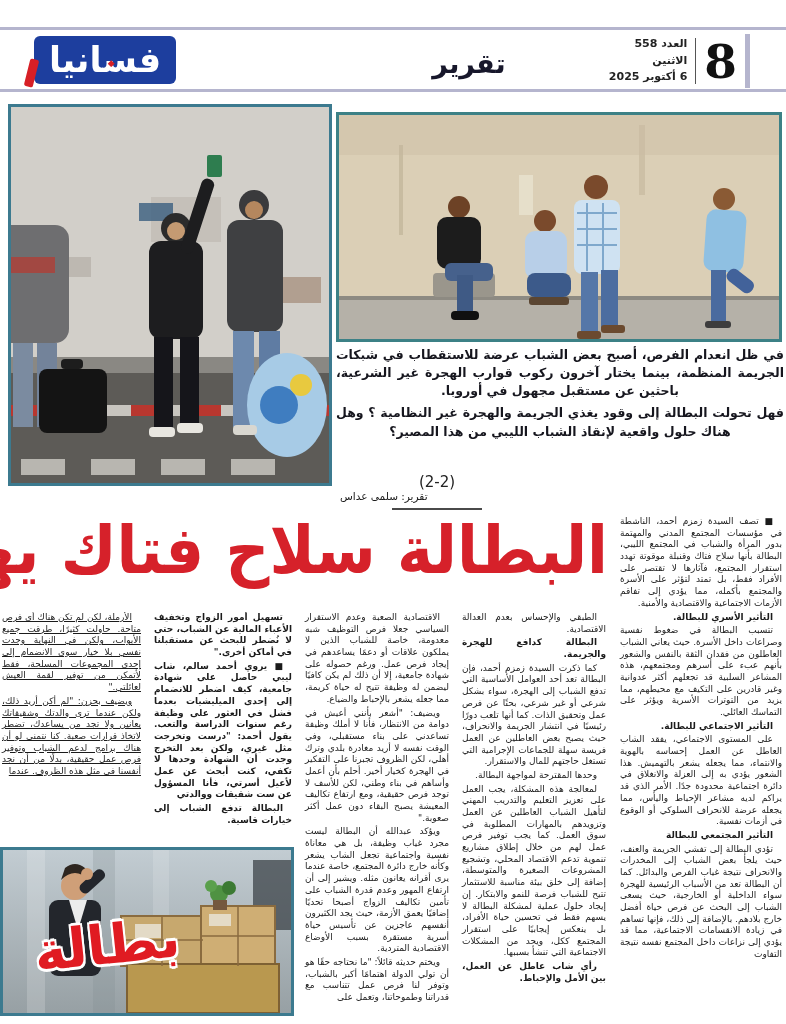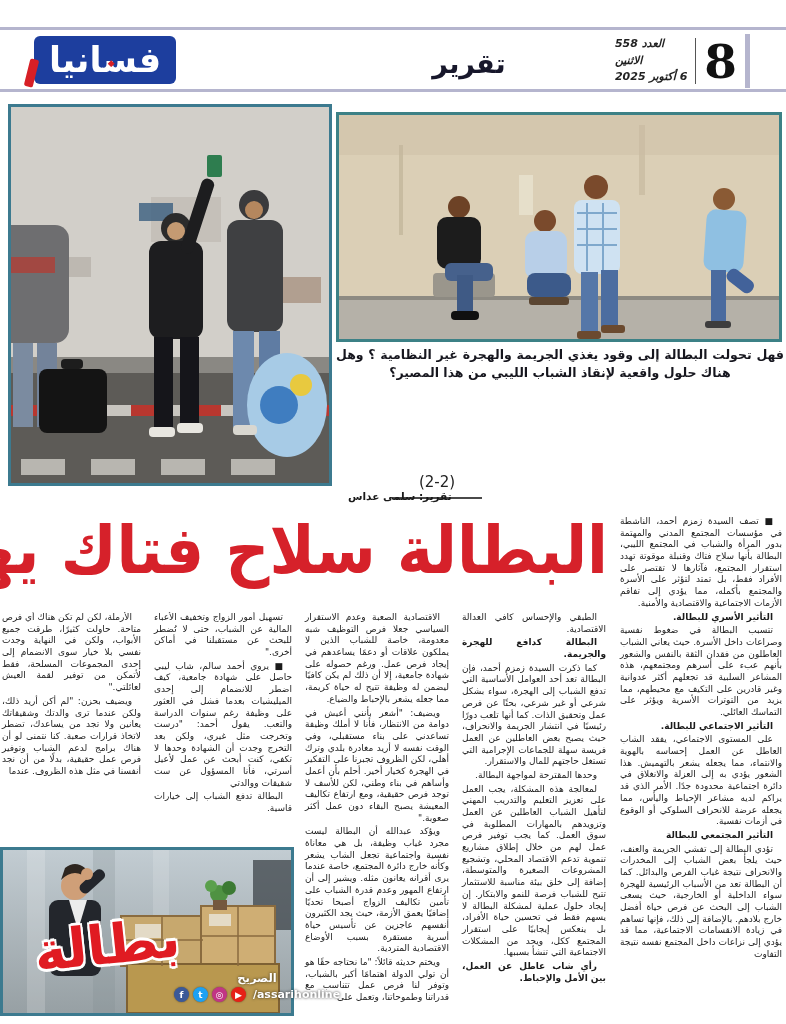--- a/index.html
+++ b/index.html
@@ -11,50 +11,50 @@
   .logo{position:absolute;left:34px;top:36px;width:142px;height:48px;background:#1d3e9e;
         border-radius:6px;display:flex;align-items:center;justify-content:center;}
   .logo-text{color:#fff;font-size:35px;font-weight:bold;line-height:1;}
   .logo-accent{position:absolute;left:-7px;bottom:-3px;width:9px;height:28px;background:#d71f26;
         transform:rotate(14deg);border-radius:2px;}
   .logo-star{position:absolute;left:52%;top:22px;color:#d71f26;font-size:9px;}
   .section-label{position:absolute;left:425px;transform:translateX(-50%);top:48px;
         font-size:27px;font-weight:bold;color:#17172b;letter-spacing:-1px;margin-left:44px;}
   .header-right{position:absolute;right:36px;top:34px;height:54px;display:flex;direction:ltr;
         align-items:center;gap:8px;}
-  .issue-block{text-align:left;direction:rtl;font-size:11px;font-weight:bold;color:#222;line-height:1.5;font-style:italic;}
+  .issue-block{text-align:right;direction:rtl;font-size:11px;font-weight:bold;color:#222;line-height:1.5;}
   .vline{width:1px;height:46px;background:#555;}
   .page-num{font-family:"DejaVu Serif",serif;font-size:47px;font-weight:bold;color:#111;line-height:1;}
   .lavbar{width:5px;height:54px;background:#b5b5ce;}
   
   .photo{position:absolute;border:3px solid #3c7a8f;overflow:hidden;background:#cfccc6;}
   .photo-left{left:8px;top:104px;width:318px;height:376px;}
   .photo-right{left:336px;top:112px;width:440px;height:224px;border-color:#3c8186;}
   .photo svg{display:block;width:100%;height:100%;}
   
   .intro{position:absolute;right:2px;top:346px;width:448px;color:#16161e;font-weight:bold;
         font-size:12.5px;line-height:1.45;}
   .intro p{margin:0 0 4px;text-align:justify;text-align-last:center;}
   
   .part-label{position:absolute;left:392px;top:473px;width:90px;text-align:center;direction:ltr;
-        font-size:15px;color:#222;border-bottom:2px solid #4a4a4a;padding-bottom:6px;}
-  .reporter{position:absolute;left:348px;top:490px;font-size:10.5px;font-weight:bold;color:#1a1a1a;}
+        font-size:15px;color:#222;border-bottom:2px solid #4a4a4a;padding-bottom:17px;}
+  .reporter{position:absolute;left:340px;top:490px;font-size:10.5px;font-weight:normal;color:#1a1a1a;}
   
   .headline{position:absolute;right:178px;top:504px;white-space:nowrap;font-size:61px;
         font-weight:bold;color:#d6212a;line-height:1.4;transform:scaleY(1.08);transform-origin:top right;}
   
   .article-col{font-size:9px;line-height:1.3;text-align:justify;overflow:hidden;}
   .article-col p{margin:0 2px 2px;text-indent:9px;}
   .article-col p.bold{font-weight:bold;}
   .col1{position:absolute;right:2px;top:516px;width:166px;height:505px;}
   .cols-rest{position:absolute;left:0;top:612px;width:608px;height:412px;display:flex;gap:9px;}
   .col2,.col3{width:148px;height:412px;}
   .pair{position:relative;width:294px;height:412px;}
   .pair-text{display:flex;gap:9px;height:236px;overflow:hidden;}
-  .col4{width:142px;} .col5{width:143px;}
+  .col4{width:142px;font-weight:bold;} .col5{width:143px;text-decoration:underline;}
   .pair-photo{position:absolute;left:0;bottom:8px;width:288px;height:163px;border:3px solid #3c7a8f;
         overflow:hidden;}
   .pair-photo svg{display:block;width:100%;height:100%;}
   .unemployment-label{position:absolute;left:36%;top:58%;transform:translate(-50%,-50%) rotate(-6deg);
         font-size:54px;font-weight:bold;color:#e01b22;white-space:nowrap;
         text-shadow:-2px -2px 0 #fff,2px -2px 0 #fff,-2px 2px 0 #fff,2px 2px 0 #fff,0 3px 0 #fff,0 -3px 0 #fff;}
   
   .footer-social{position:absolute;left:150px;top:971px;width:214px;direction:ltr;text-align:center;z-index:6;}
   .footer-brand{color:#fff;font-size:11.5px;font-weight:bold;
         text-shadow:0 0 3px rgba(0,0,0,.7);margin-bottom:2px;}
@@ -183,41 +183,42 @@
         <circle cx="385" cy="84" r="11" fill="#8a5a34"></circle>
         <rect x="366" y="95" width="40" height="62" rx="10" fill="#8fc0e2" transform="rotate(4 386 126)"></rect>
         <rect x="372" y="155" width="15" height="54" fill="#4a6b9f"></rect>
         <rect x="388" y="152" width="30" height="14" rx="6" fill="#42629a" transform="rotate(38 392 160)"></rect>
         <rect x="366" y="206" width="26" height="7" rx="3" fill="#3d3d3d"></rect>
       </g>
     </svg>
   </div>
 
   <div class="intro">
+      <p class="bold">في ظل انعدام الفرص، أصبح بعض الشباب عرضة للاستقطاب في شبكات الجريمة المنظمة، بينما يختار آخرون ركوب قوارب الهجرة غير الشرعية، باحثين عن مستقبل مجهول في أوروبا.</p>
       <p class="bold">فهل تحولت البطالة إلى وقود يغذي الجريمة والهجرة غير النظامية ؟ وهل هناك حلول واقعية لإنقاذ الشباب الليبي من هذا المصير؟</p>
     </div>
 
   <div class="part-label">(2-2)</div>
   <div class="reporter">تقرير: سلمى عداس</div>
 
   <div class="headline">البطالة سلاح فتاك يهدد اس</div>
 
   <div class="article-col col1">
       <p>■ تصف السيدة زمزم أحمد، الناشطة في مؤسسات المجتمع المدني والمهتمة بدور المرأة والشباب في المجتمع الليبي، البطالة بأنها سلاح فتاك وقنبلة موقوتة تهدد استقرار المجتمع، فآثارها لا تقتصر على الأفراد فقط، بل تمتد لتؤثر على الأسرة والمجتمع بأكمله، مما يؤدي إلى تفاقم الأزمات الاجتماعية والاقتصادية والأمنية.</p>
       <p class="bold">التأثير الأسري للبطالة.</p>
       <p>تتسبب البطالة في ضغوط نفسية وصراعات داخل الأسرة. حيث يعاني الشباب العاطلون من فقدان الثقة بالنفس والشعور بأنهم عبء على أسرهم ومجتمعهم، هذه المشاعر السلبية قد تجعلهم أكثر عدوانية وغير قادرين على التكيف مع محيطهم، مما يزيد من التوترات الأسرية ويؤثر على التماسك العائلي.</p>
       <p class="bold">التأثير الاجتماعي للبطالة.</p>
       <p>على المستوى الاجتماعي، يفقد الشاب العاطل عن العمل إحساسه بالهوية والانتماء، مما يجعله يشعر بالتهميش. هذا الشعور يؤدي به إلى العزلة والانغلاق في دائرة اجتماعية محدودة جدًا. الأمر الذي قد يراكم لديه مشاعر الإحباط واليأس، مما يجعله عرضة للانحراف السلوكي أو الوقوع في أزمات نفسية.</p>
       <p class="bold">التأثير المجتمعي للبطالة</p>
       <p>تؤدي البطالة إلى تفشي الجريمة والعنف، حيث يلجأ بعض الشباب إلى المخدرات والانحراف نتيجة غياب الفرص والبدائل. كما أن البطالة تعد من الأسباب الرئيسية للهجرة سواء الداخلية أو الخارجية، حيث يسعى الشباب إلى البحث عن فرص حياة أفضل خارج بلادهم. بالإضافة إلى ذلك، فإنها تساهم في زيادة الانقسامات الاجتماعية، مما قد يؤدي إلى نزاعات داخل المجتمع نفسه نتيجة التفاوت</p>
     </div>
 
   <div class="cols-rest">
     <div class="article-col col2">
-        <p>الطبقي والإحساس كافي العدالة الاقتصادية.</p>
+        <p>الطبقي والإحساس بعدم العدالة الاقتصادية.</p>
         <p class="bold">البطالة كدافع للهجرة والجريمة.</p>
         <p>كما ذكرت السيدة زمزم أحمد، فإن البطالة تعد أحد العوامل الأساسية التي تدفع الشباب إلى الهجرة، سواء بشكل شرعي أو غير شرعي، بحثًا عن فرص عمل وتحقيق الذات. كما أنها تلعب دورًا رئيسيًا في انتشار الجريمة والانحراف، حيث يصبح بعض العاطلين عن العمل فريسة سهلة للجماعات الإجرامية التي تستغل حاجتهم للمال والاستقرار.</p>
         <p>وحدها المقترحة لمواجهة البطالة.</p>
         <p>لمعالجة هذه المشكلة، يجب العمل على تعزيز التعليم والتدريب المهني لتأهيل الشباب العاطلين عن العمل وتزويدهم بالمهارات المطلوبة في سوق العمل. كما يجب توفير فرص عمل لهم من خلال إطلاق مشاريع تنموية تدعم الاقتصاد المحلي، وتشجيع المشروعات الصغيرة والمتوسطة، إضافة إلى خلق بيئة مناسبة للاستثمار تتيح للشباب فرصة للنمو والابتكار. إن إيجاد حلول عملية لمشكلة البطالة لا يسهم فقط في تحسين حياة الأفراد، بل ينعكس إيجابيًا على استقرار المجتمع ككل، ويحد من المشكلات الاجتماعية التي تنشأ بسببها.</p>
         <p class="bold">رأي شاب عاطل عن العمل، بين الأمل والإحباط.</p>
       </div>
     <div class="article-col col3">
         <p>الاقتصادية الصعبة وعدم الاستقرار السياسي جعلا فرص التوظيف شبه معدومة، خاصة للشباب الذين لا يملكون علاقات أو دعمًا يساعدهم في إيجاد فرص عمل. ورغم حصوله على شهادة جامعية، إلا أن ذلك لم يكن كافيًا ليضمن له وظيفة تتيح له حياة كريمة، مما جعله يشعر بالإحباط والضياع.</p>
         <p>ويضيف: "أشعر بأنني أعيش في دوامة من الانتظار، فأنا لا أملك وظيفة تساعدني على بناء مستقبلي، وفي الوقت نفسه لا أريد مغادرة بلدي وترك أهلي، لكن الظروف تجبرنا على التفكير في الهجرة كخيار أخير. أحلم بأن أعمل وأساهم في بناء وطني، لكن للأسف لا توجد فرص حقيقية، ومع ارتفاع تكاليف المعيشة يصبح البقاء دون عمل أكثر صعوبة."</p>
         <p>ويؤكد عبدالله أن البطالة ليست مجرد غياب وظيفة، بل هي معاناة نفسية واجتماعية تجعل الشاب يشعر وكأنه خارج دائرة المجتمع، خاصة عندما يرى أقرانه يعانون مثله. ويشير إلى أن ارتفاع المهور وعدم قدرة الشباب على تأمين تكاليف الزواج أصبحا تحديًا إضافيًا يعمق الأزمة، حيث يجد الكثيرون أنفسهم عاجزين عن تأسيس حياة أسرية مستقرة بسبب الأوضاع الاقتصادية المتردية.</p>
@@ -270,24 +271,14 @@
             <circle cx="226" cy="38" r="7" fill="#3c7a33"></circle>
             <circle cx="208" cy="36" r="6" fill="#5aa04c"></circle>
             <rect x="210" y="50" width="14" height="10" fill="#74583e"></rect>
           </g>
         </svg>
         <div class="unemployment-label">بطالة</div>
       </div>
     </div>
   </div>
 
-  <div class="footer-social">
-    <div class="footer-brand">الصريح</div>
-    <div class="icons-row">
-      <span class="sicon" style="background: rgb(59, 89, 152);">f</span>
-        <span class="sicon" style="background: rgb(29, 161, 242);">t</span>
-        <span class="sicon" style="background: rgb(193, 53, 132);">◎</span>
-        <span class="sicon" style="background: rgb(230, 33, 23);">▶</span>
-      <span class="footer-handle">/assarihonline</span>
-    </div>
-  </div>
 
 </div>
 
 </body></html>

